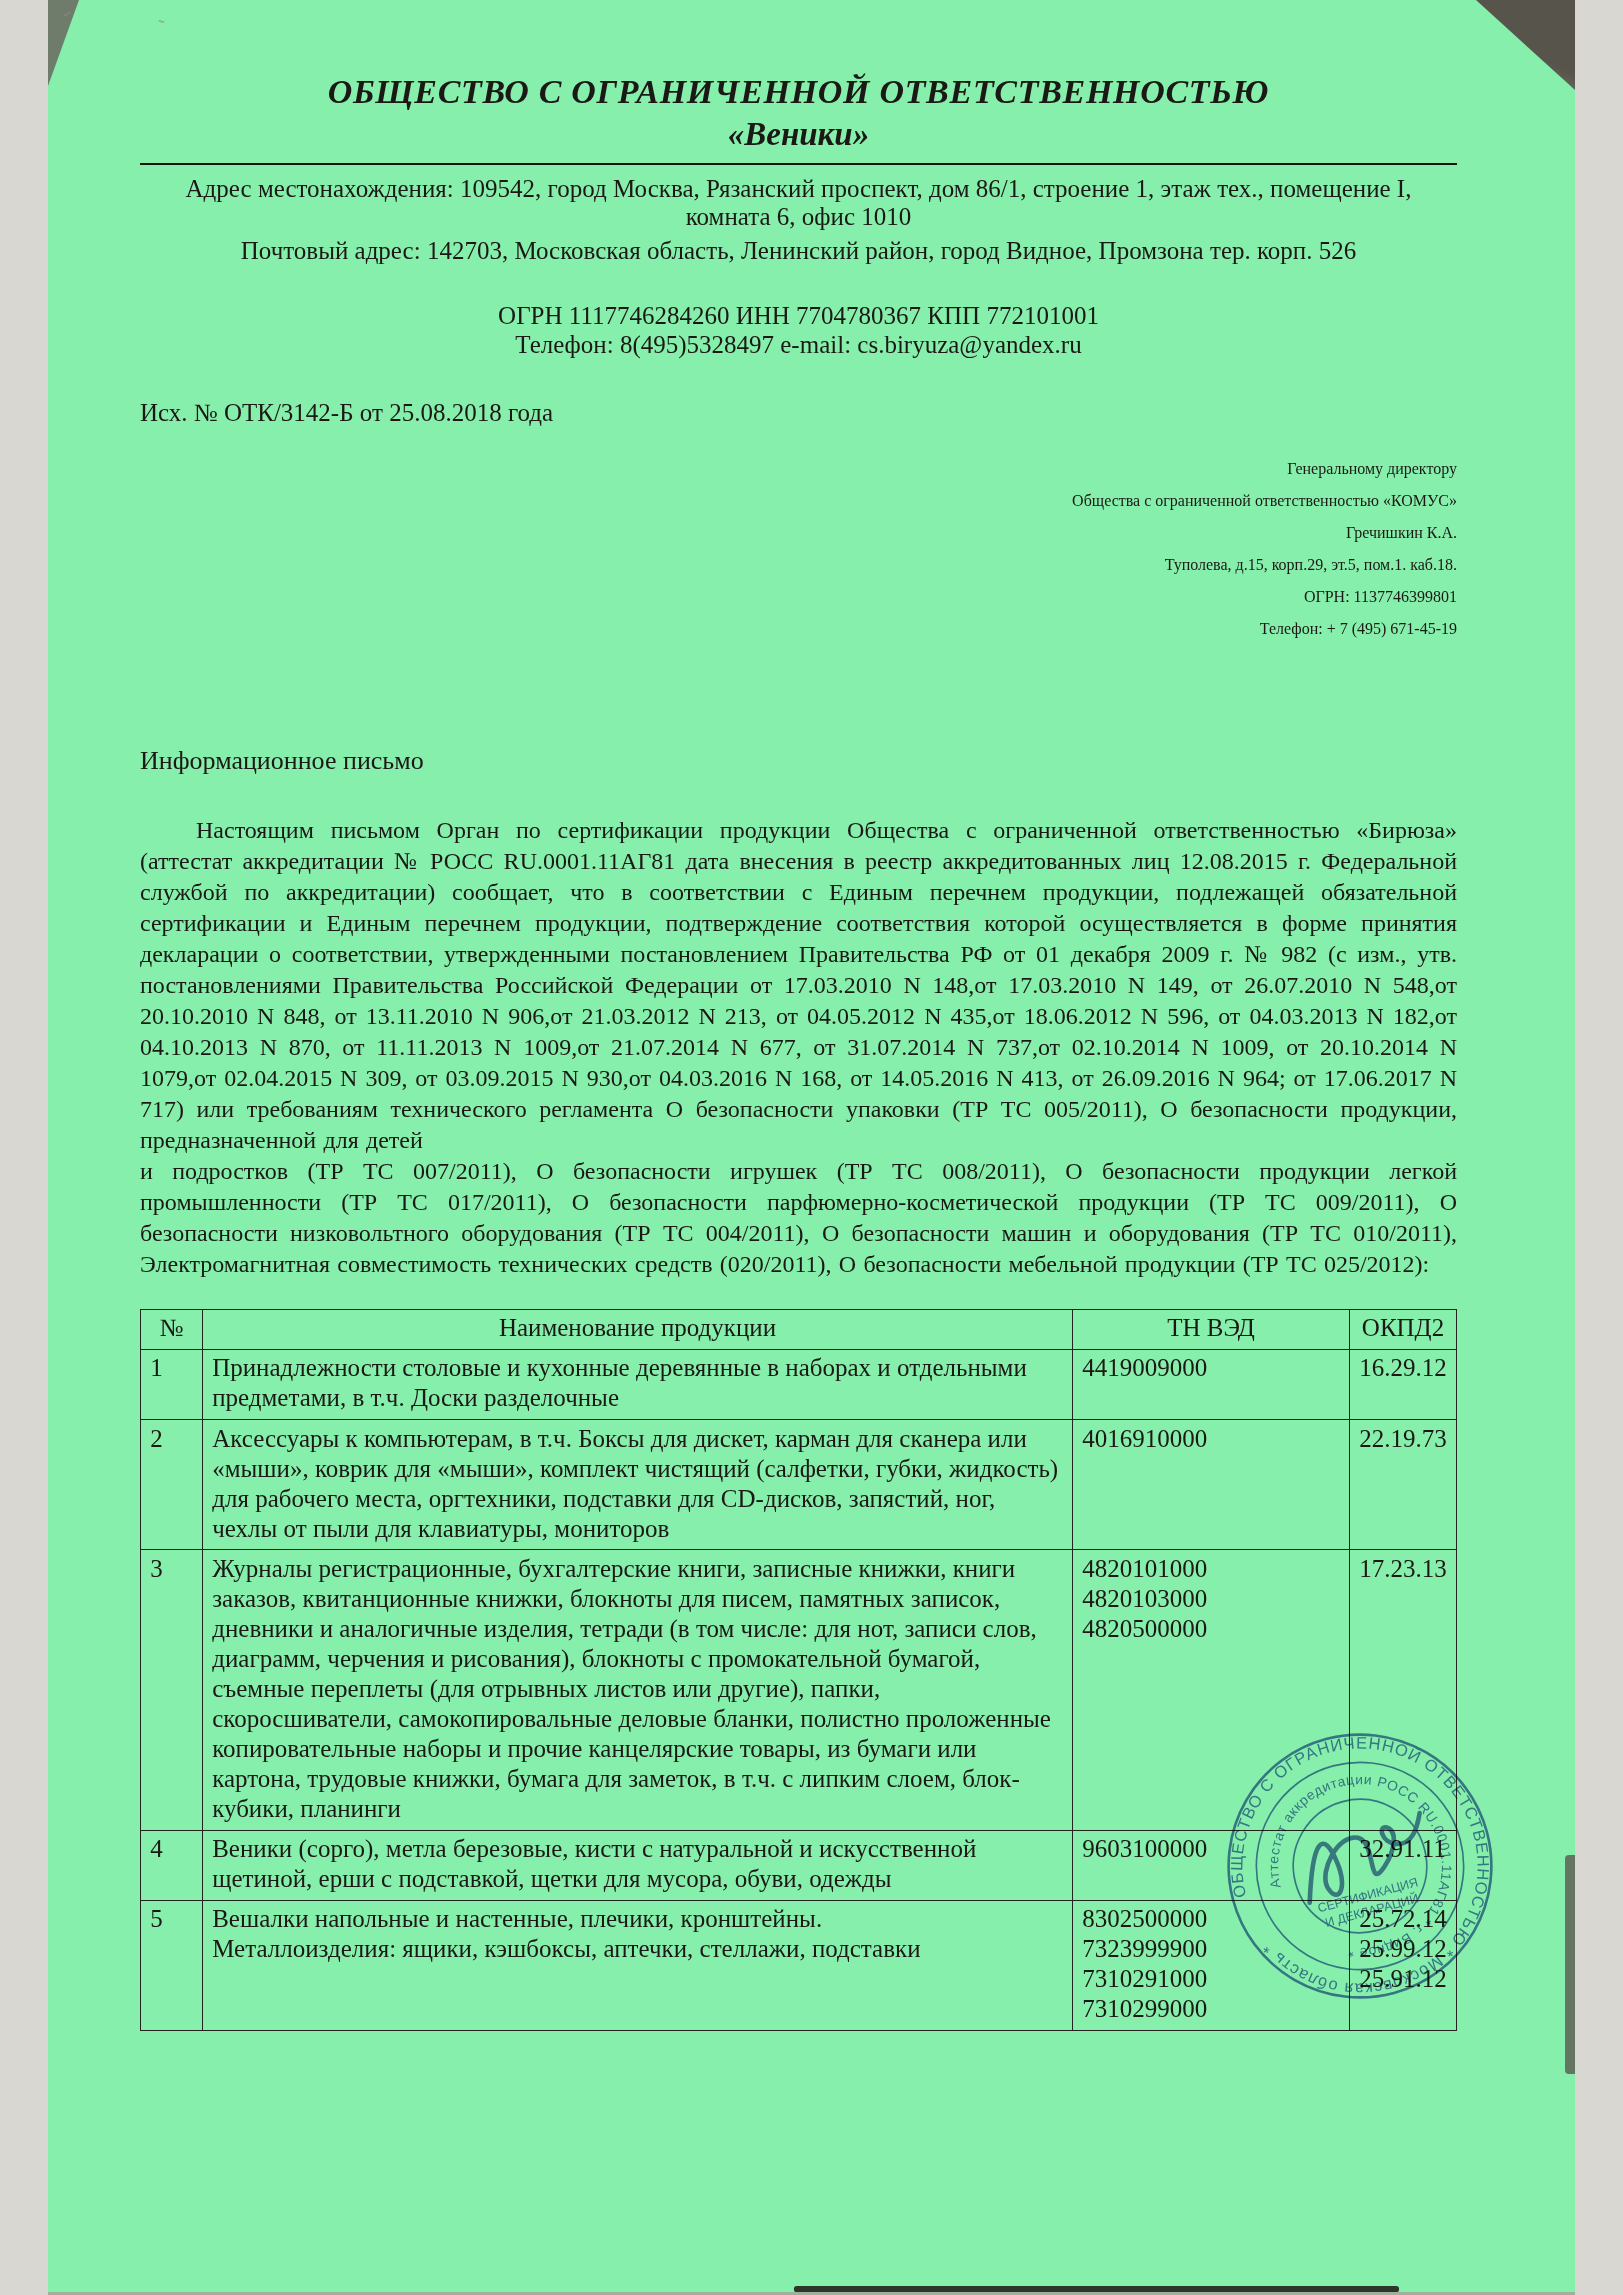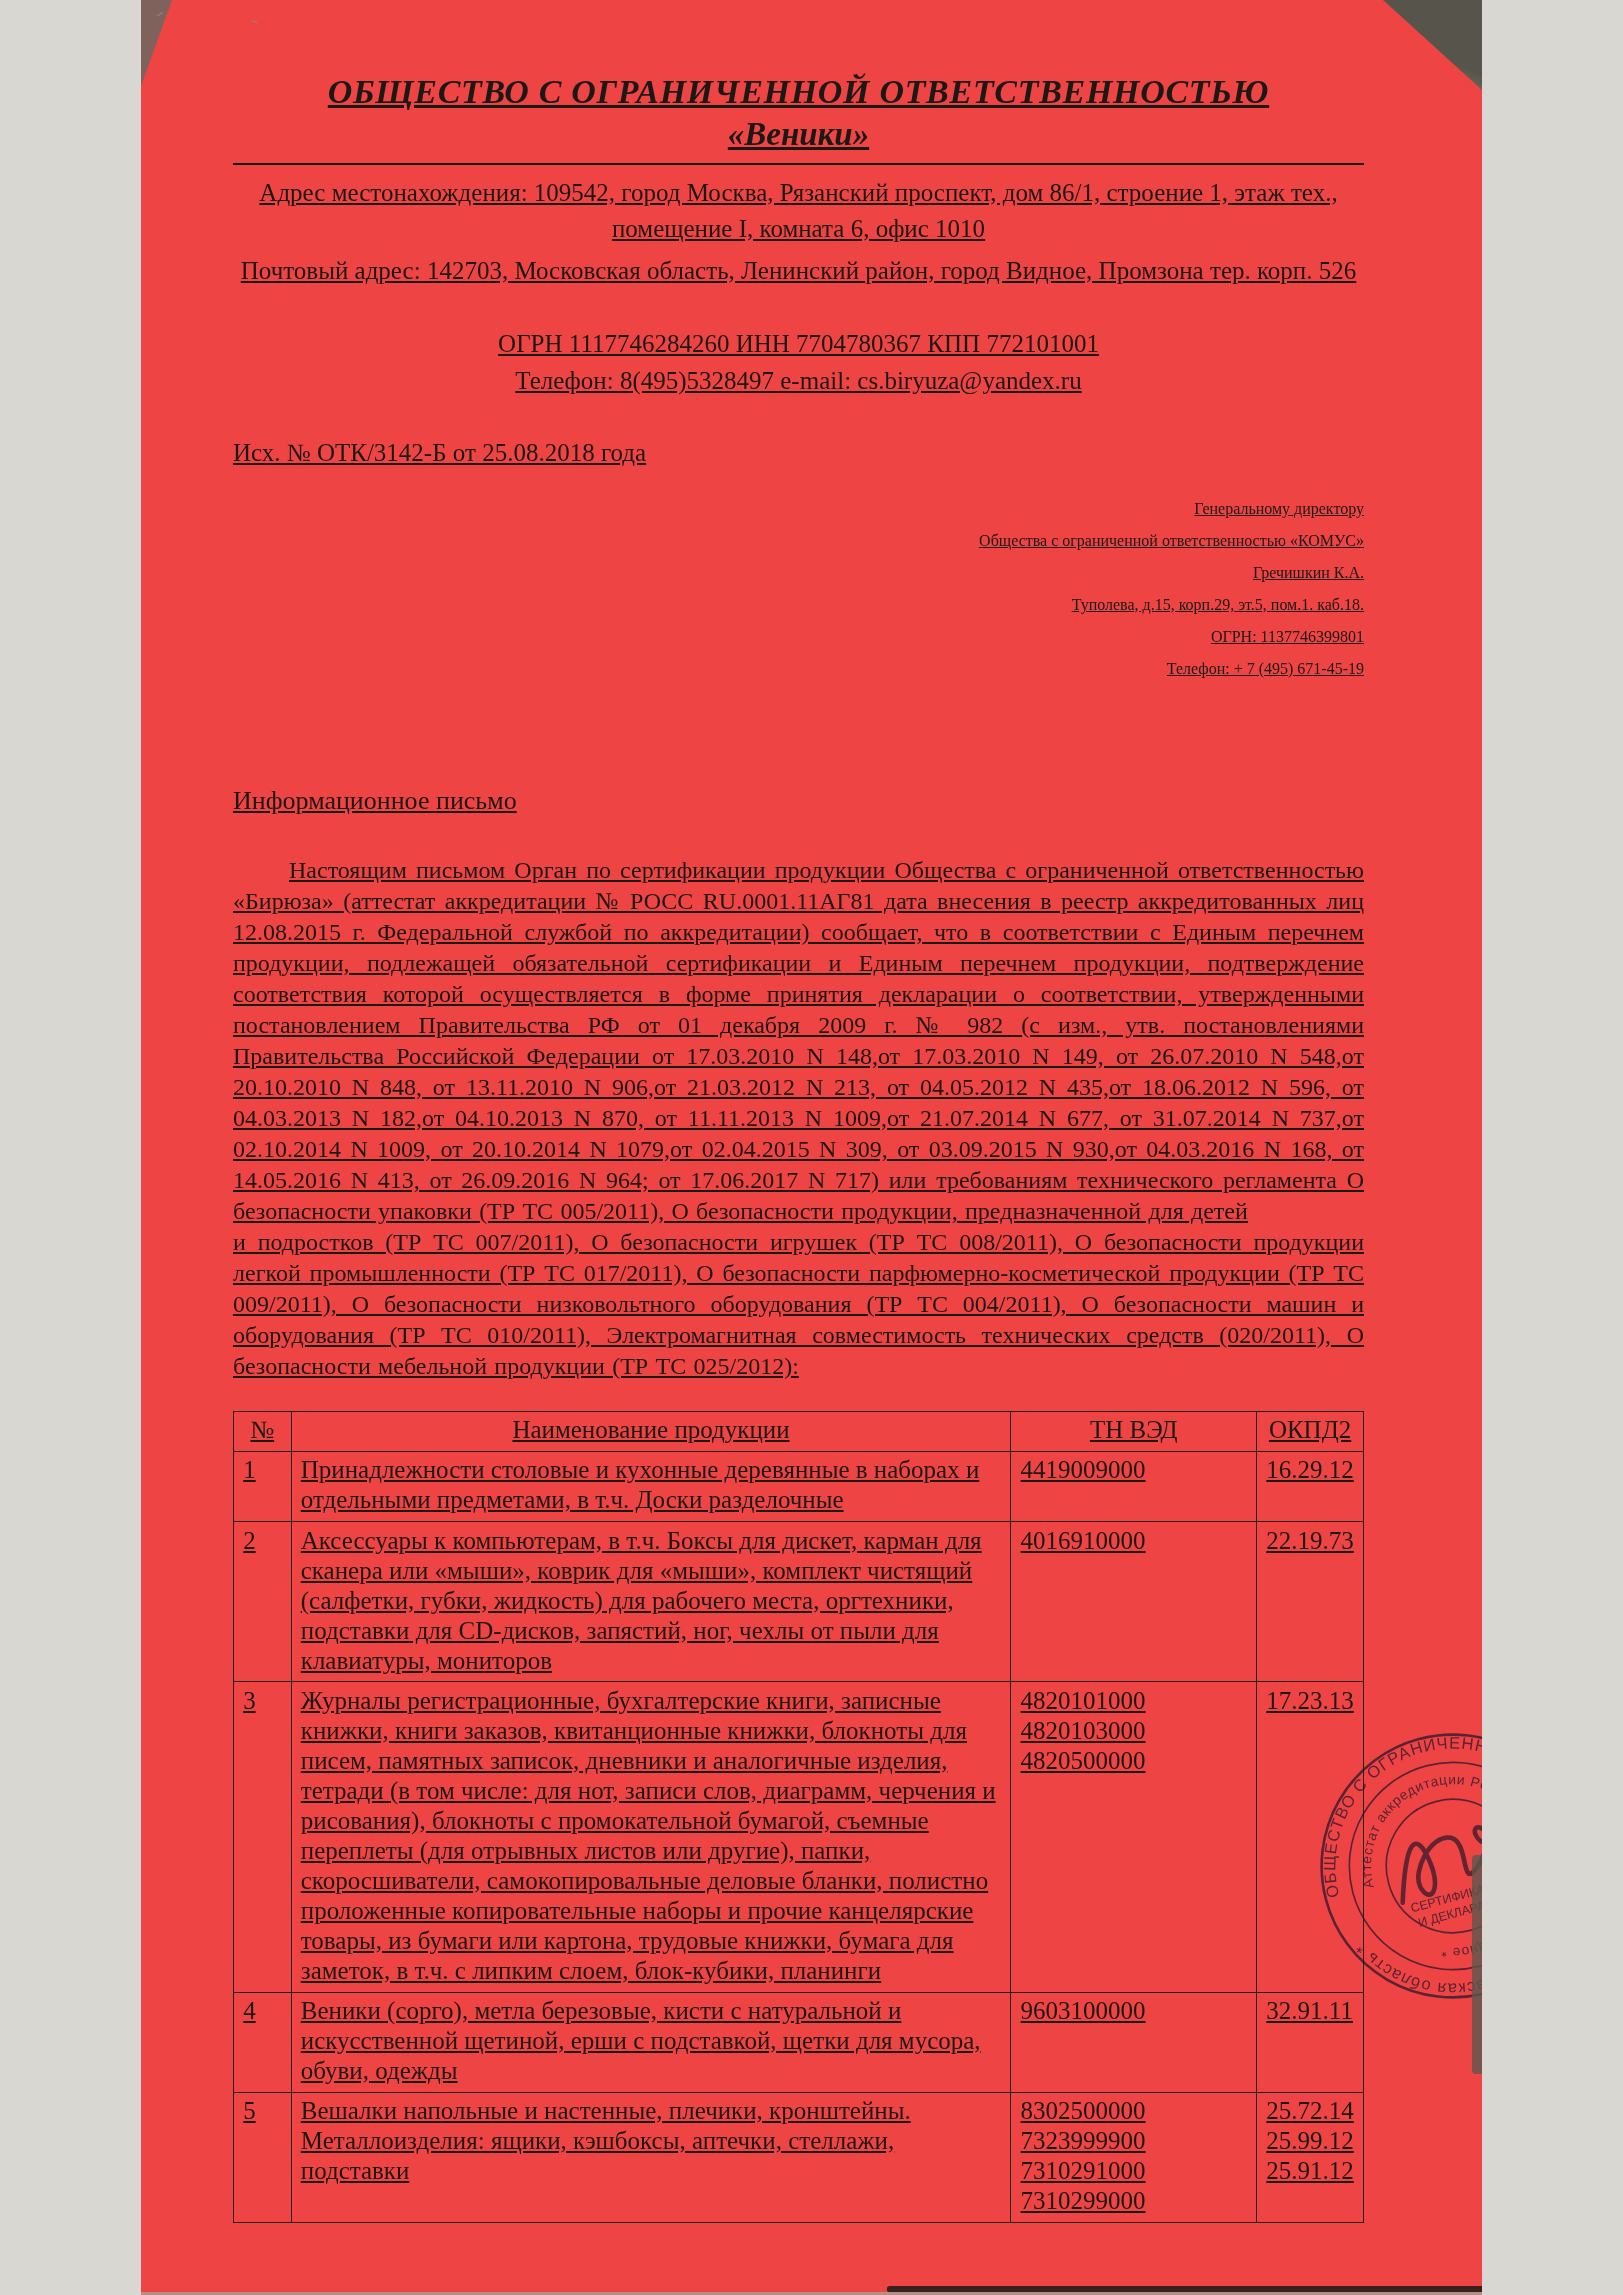--- a/index.html
+++ b/index.html
@@ -1,40 +1,39 @@
 <!DOCTYPE html>
 <html style="font-size:10.5px"><head>
 <meta charset="utf-8">
 <style>
   * { margin:0; padding:0; box-sizing:border-box; }
   html, body { background:#d9d7d1; }
   .page {
     position:relative;
-    width:1341px; height:2295px;
+    width:1527px; height:2295px;
     margin:0 auto;
-    background:#ef4444;
+    background:#86efac;
     font-family:"Liberation Serif","DejaVu Serif",serif;
     color:#1b1915;
     overflow:hidden;
-    text-decoration:underline;
   }
   .content { padding:71px 118px 0 92px; position:relative; }
 
   
   .company-name {
     text-align:center; font-weight:bold; font-style:italic;
     font-size:34px; line-height:41px; letter-spacing:0.7px;
   }
   .company-short {
     text-align:center; font-weight:bold; font-style:italic;
     font-size:33px; line-height:39px; margin-top:2.6px;
   }
   .rule { height:2.6px; background:#15130f; border:none; margin-top:9.2px; }
 
-  .hdr-line { text-align:center; font-size:25px; line-height:36px; }
+  .hdr-line { text-align:center; font-size:25px; line-height:28px; }
   .hdr-address { max-width:1230px; margin:9.2px auto 0; }
   .hdr-postal { margin-top:6px; }
   .hdr-ogrn { margin-top:37px; }
   .hdr-contact { margin-top:1.3px; }
 
   .ref-line { margin-top:38px; font-size:25px; line-height:31px; }
 
   .addressee { margin-top:25px; text-align:right; font-size:16px; line-height:32px; }
 
   .subject { margin-top:99px; text-align:left; font-size:26px; line-height:33px; }

